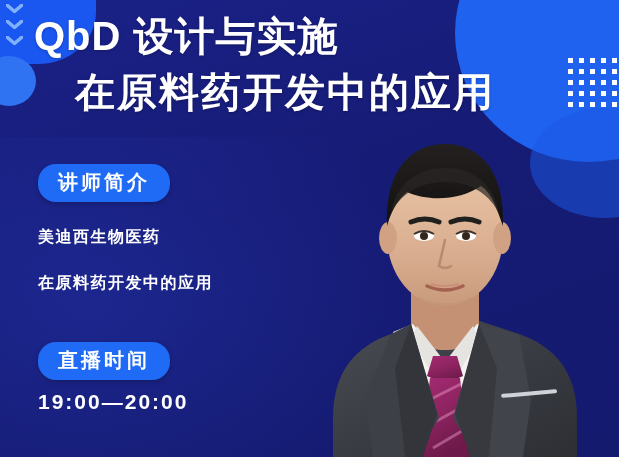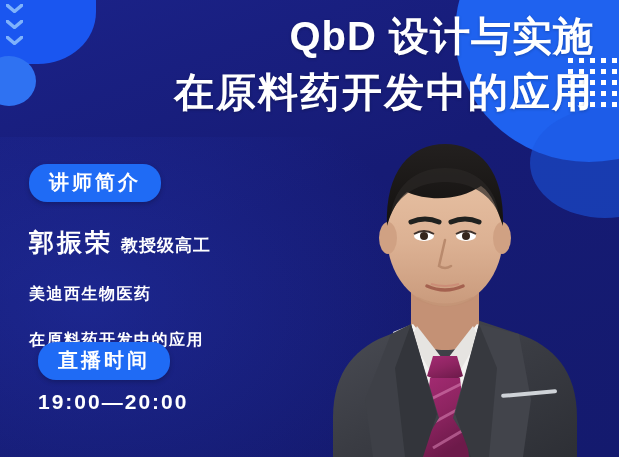--- a/index.html
+++ b/index.html
@@ -114,21 +114,20 @@
     background: #ffffff;
   }
 
   
   .headline {
     position: absolute;
     left: 34px;
     top: 8px;
     width: 560px;
     z-index: 6;
-    text-align: right;
   }
   .headline .line {
     color: #ffffff;
     font-size: 40px;
     line-height: 56px;
     font-weight: 700;
     letter-spacing: 1px;
     white-space: nowrap;
     text-shadow: 0 1px 3px rgba(0,0,0,.25);
   }
@@ -156,21 +155,21 @@
     background: #1f6bf5;
     color: #ffffff;
     font-size: 20px;
     font-weight: 700;
     letter-spacing: 3px;
     padding: 5px 20px 6px 20px;
     border-radius: 18px;
     box-shadow: 0 2px 5px rgba(0,0,0,.22);
   }
 
-  .speaker-block { left: 29px; top: 164px; }
+  .speaker-block { left: 38px; top: 164px; }
   .speaker-name-row {
     margin-top: 24px;
     white-space: nowrap;
     color: #ffffff;
   }
   .speaker-name {
     font-size: 25px;
     font-weight: 700;
     letter-spacing: 3px;
   }
@@ -341,23 +340,20 @@
     </svg>
   </div>
 
   <div class="headline">
     <div class="line line1">QbD 设计与实施</div>
     <div class="line line2">在原料药开发中的应用</div>
   </div>
 
   <div class="panel speaker-block">
     <div class="badge">讲师简介</div>
-    <div class="speaker-name-row">
-      <span class="speaker-name">郭振荣</span><span class="speaker-title">教授级高工</span>
-    </div>
     <div class="speaker-org">美迪西生物医药</div>
     <div class="speaker-role">在原料药开发中的应用</div>
   </div>
 
   <div class="panel time-block">
     <div class="badge">直播时间</div>
     <div class="time-range">19:00—20:00</div>
   </div>
 
 </div>

